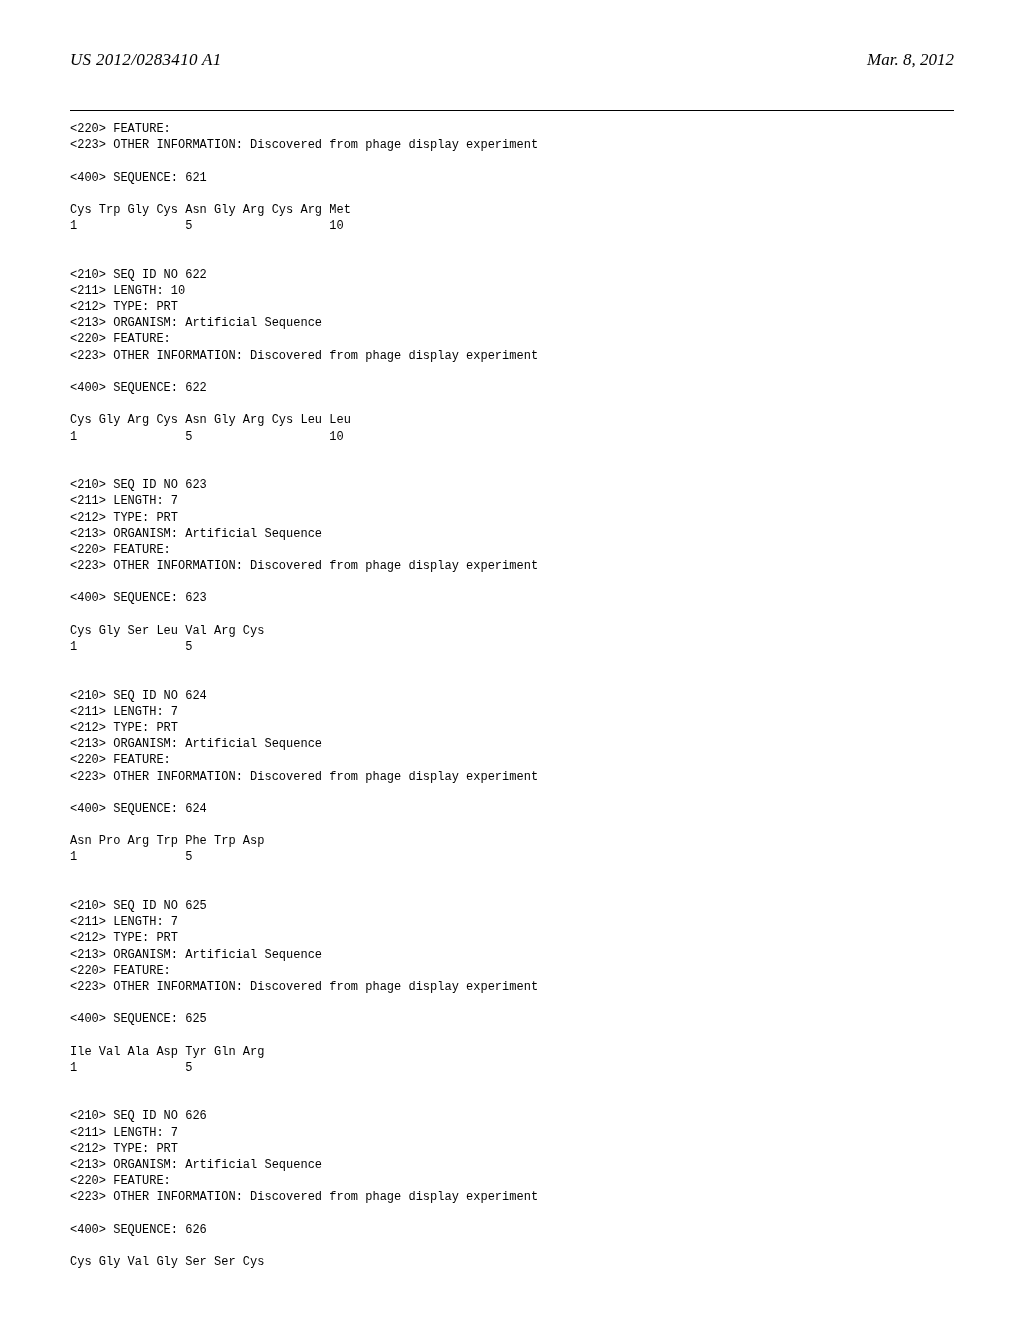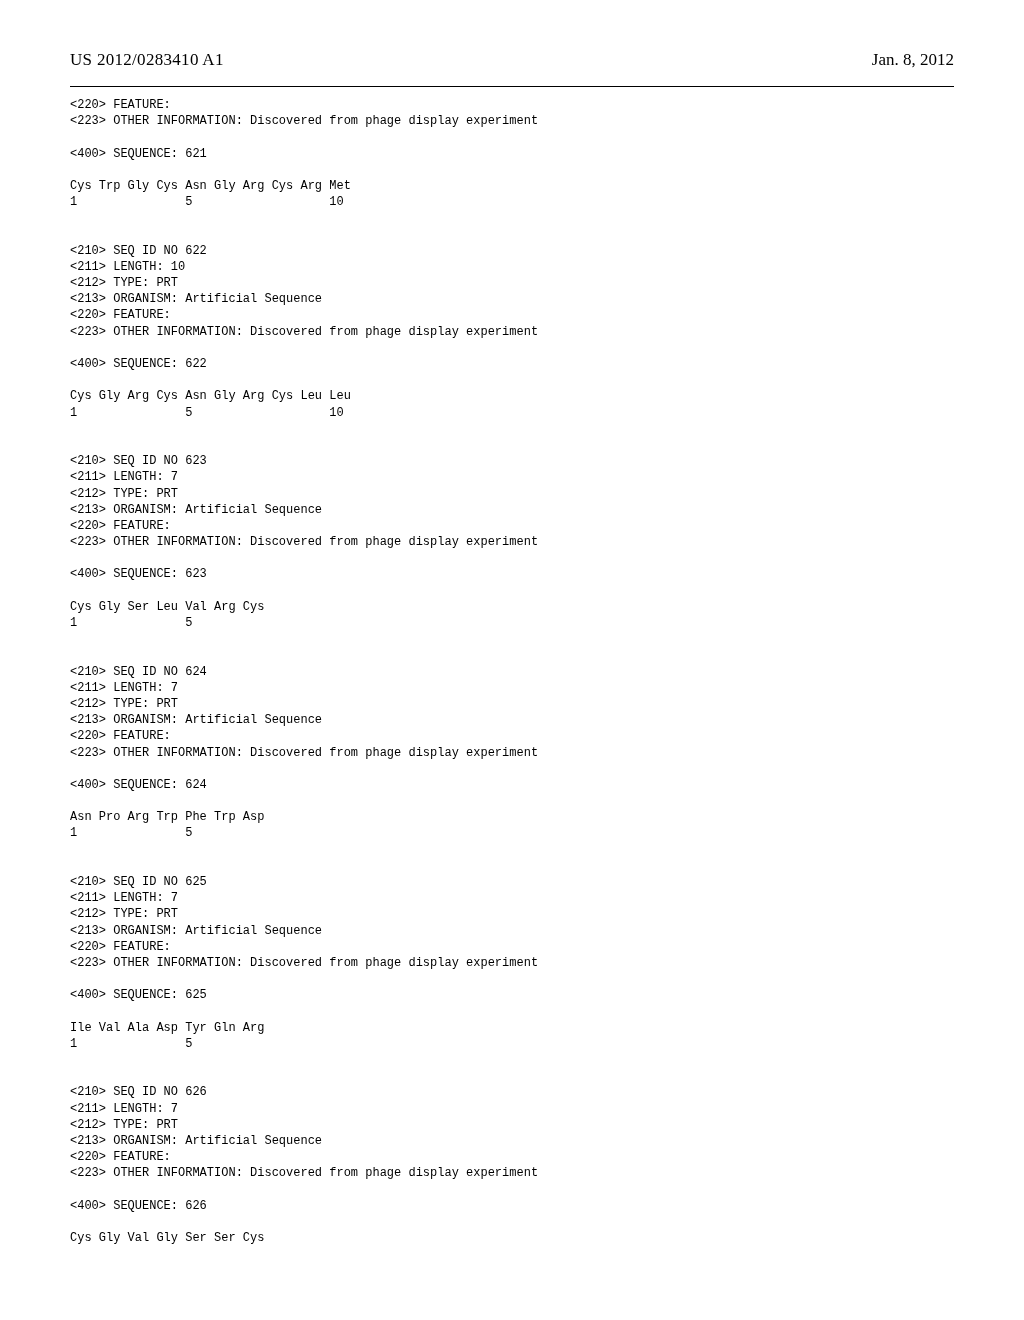--- a/index.html
+++ b/index.html
@@ -9,21 +9,22 @@
     font-family: "Times New Roman", Times, serif;
     width: 1024px;
   }
   .page {
     padding: 50px 70px 60px 70px;
   }
   .header-row {
     display: flex;
     justify-content: space-between;
     align-items: baseline;
-    margin-bottom: 16px;
+    margin-bottom: 40px;
+    font-style: italic;
   }
   .doc-id {
     font-size: 17px;
     letter-spacing: 0.3px;
   }
   .doc-date {
     font-size: 17px;
   }
   .page-num {
     text-align: center;
@@ -48,20 +49,20 @@
     white-space: pre;
   }
 </style>
 </head>
 <body>
 
 <div class="page">
 
   <div class="header-row">
     <div class="doc-id">US 2012/0283410 A1</div>
-    <div class="doc-date">Jan. 8, 2012</div>
+    <div class="doc-date">Mar. 8, 2012</div>
   </div>
 
 
 
   <div class="seq-body" id="seq-body"><div class="seq-line">&lt;220&gt; FEATURE:</div><div class="seq-line">&lt;223&gt; OTHER INFORMATION: Discovered from phage display experiment</div><div class="seq-line">&nbsp;</div><div class="seq-line">&lt;400&gt; SEQUENCE: 621</div><div class="seq-line">&nbsp;</div><div class="seq-line">Cys Trp Gly Cys Asn Gly Arg Cys Arg Met</div><div class="seq-line">1               5                   10</div><div class="seq-line">&nbsp;</div><div class="seq-line">&nbsp;</div><div class="seq-line">&lt;210&gt; SEQ ID NO 622</div><div class="seq-line">&lt;211&gt; LENGTH: 10</div><div class="seq-line">&lt;212&gt; TYPE: PRT</div><div class="seq-line">&lt;213&gt; ORGANISM: Artificial Sequence</div><div class="seq-line">&lt;220&gt; FEATURE:</div><div class="seq-line">&lt;223&gt; OTHER INFORMATION: Discovered from phage display experiment</div><div class="seq-line">&nbsp;</div><div class="seq-line">&lt;400&gt; SEQUENCE: 622</div><div class="seq-line">&nbsp;</div><div class="seq-line">Cys Gly Arg Cys Asn Gly Arg Cys Leu Leu</div><div class="seq-line">1               5                   10</div><div class="seq-line">&nbsp;</div><div class="seq-line">&nbsp;</div><div class="seq-line">&lt;210&gt; SEQ ID NO 623</div><div class="seq-line">&lt;211&gt; LENGTH: 7</div><div class="seq-line">&lt;212&gt; TYPE: PRT</div><div class="seq-line">&lt;213&gt; ORGANISM: Artificial Sequence</div><div class="seq-line">&lt;220&gt; FEATURE:</div><div class="seq-line">&lt;223&gt; OTHER INFORMATION: Discovered from phage display experiment</div><div class="seq-line">&nbsp;</div><div class="seq-line">&lt;400&gt; SEQUENCE: 623</div><div class="seq-line">&nbsp;</div><div class="seq-line">Cys Gly Ser Leu Val Arg Cys</div><div class="seq-line">1               5</div><div class="seq-line">&nbsp;</div><div class="seq-line">&nbsp;</div><div class="seq-line">&lt;210&gt; SEQ ID NO 624</div><div class="seq-line">&lt;211&gt; LENGTH: 7</div><div class="seq-line">&lt;212&gt; TYPE: PRT</div><div class="seq-line">&lt;213&gt; ORGANISM: Artificial Sequence</div><div class="seq-line">&lt;220&gt; FEATURE:</div><div class="seq-line">&lt;223&gt; OTHER INFORMATION: Discovered from phage display experiment</div><div class="seq-line">&nbsp;</div><div class="seq-line">&lt;400&gt; SEQUENCE: 624</div><div class="seq-line">&nbsp;</div><div class="seq-line">Asn Pro Arg Trp Phe Trp Asp</div><div class="seq-line">1               5</div><div class="seq-line">&nbsp;</div><div class="seq-line">&nbsp;</div><div class="seq-line">&lt;210&gt; SEQ ID NO 625</div><div class="seq-line">&lt;211&gt; LENGTH: 7</div><div class="seq-line">&lt;212&gt; TYPE: PRT</div><div class="seq-line">&lt;213&gt; ORGANISM: Artificial Sequence</div><div class="seq-line">&lt;220&gt; FEATURE:</div><div class="seq-line">&lt;223&gt; OTHER INFORMATION: Discovered from phage display experiment</div><div class="seq-line">&nbsp;</div><div class="seq-line">&lt;400&gt; SEQUENCE: 625</div><div class="seq-line">&nbsp;</div><div class="seq-line">Ile Val Ala Asp Tyr Gln Arg</div><div class="seq-line">1               5</div><div class="seq-line">&nbsp;</div><div class="seq-line">&nbsp;</div><div class="seq-line">&lt;210&gt; SEQ ID NO 626</div><div class="seq-line">&lt;211&gt; LENGTH: 7</div><div class="seq-line">&lt;212&gt; TYPE: PRT</div><div class="seq-line">&lt;213&gt; ORGANISM: Artificial Sequence</div><div class="seq-line">&lt;220&gt; FEATURE:</div><div class="seq-line">&lt;223&gt; OTHER INFORMATION: Discovered from phage display experiment</div><div class="seq-line">&nbsp;</div><div class="seq-line">&lt;400&gt; SEQUENCE: 626</div><div class="seq-line">&nbsp;</div><div class="seq-line">Cys Gly Val Gly Ser Ser Cys</div></div>
 
 </div>
 
 </body></html>

